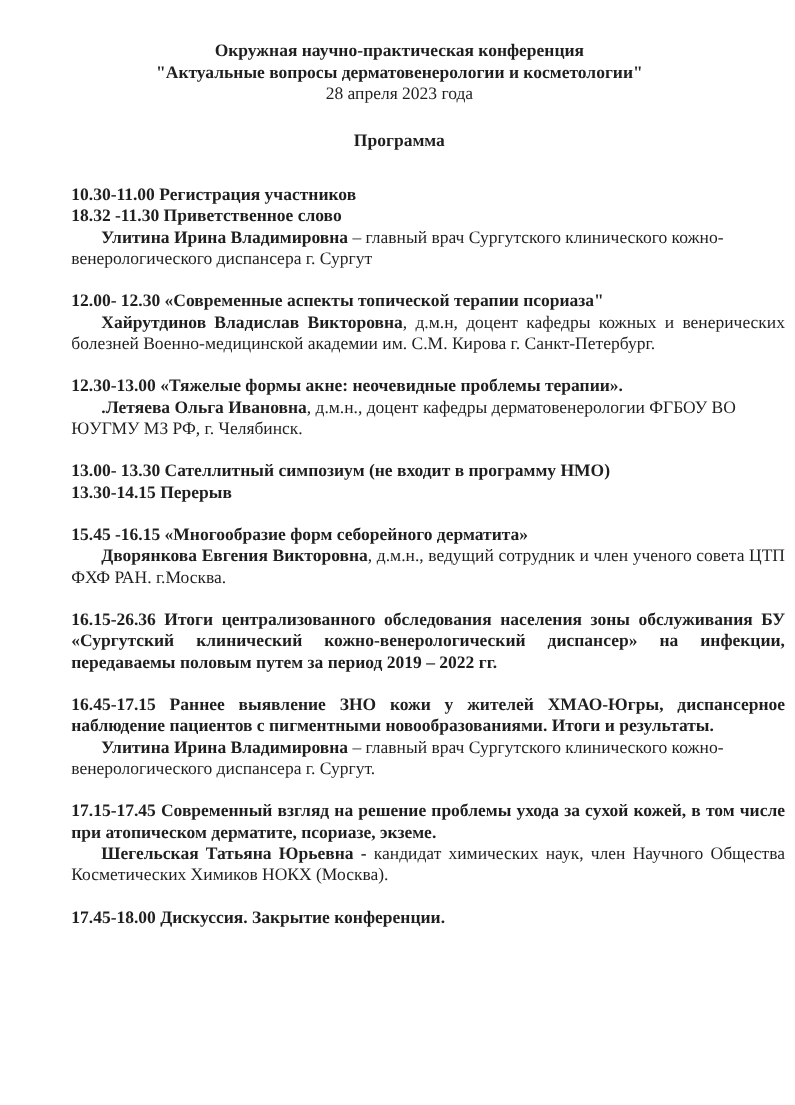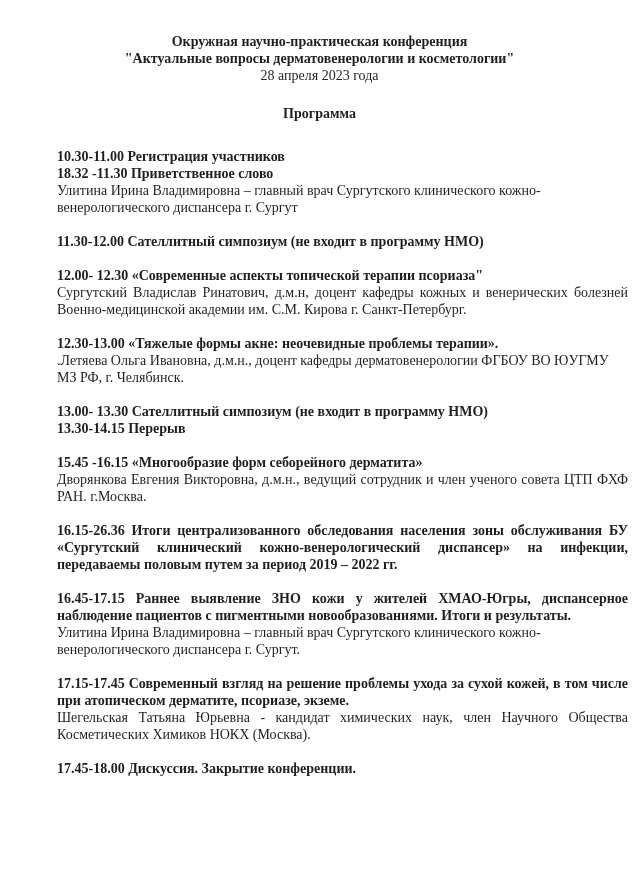--- a/index.html
+++ b/index.html
@@ -21,42 +21,41 @@
   }
   p { margin: 0; }
   .b { font-weight: bold; }
   .center { text-align: center; }
   .j { text-align: justify; }
   
   .header { margin-right: 46px; }
   .program-heading { margin-top: 21px; font-weight: bold; text-align: center; }
   .block-first { margin-top: 26px; }
   .gap { margin-top: 17px; }
-  b { font-weight: normal; }
+  b { font-weight: bold; margin-left: 24px; }
 </style>
 </head>
 <body>
 
 <div class="doc">
 
   <div class="header">
     <p class="center b">Окружная научно-практическая конференция</p>
     <p class="center b">"Актуальные вопросы дерматовенерологии и косметологии"</p>
     <p class="center">28 апреля 2023 года</p>
     <p class="program-heading">Программа</p>
   </div>
 
   <p class="b block-first">10.30-11.00 Регистрация участников</p>
   <p class="b">18.32 -11.30 Приветственное слово</p>
   <p><b>Улитина Ирина Владимировна</b><span> – главный врач Сургутского клинического кожно-венерологического диспансера г. Сургут</span></p>
 
-  <p class="b gap">11.30-12.00 Сателлитный симпозиум (не входит в программу НМО)</p>
 
   <p class="b gap">12.00- 12.30 «Современные аспекты топической терапии псориаза"</p>
-  <p class="j"><b>Сургутский Владислав Ринатович</b><span>, д.м.н, доцент кафедры кожных и венерических болезней Военно-медицинской академии им. С.М. Кирова г. Санкт-Петербург.</span></p>
+  <p class="j"><b>Хайрутдинов Владислав Викторовна</b><span>, д.м.н, доцент кафедры кожных и венерических болезней Военно-медицинской академии им. С.М. Кирова г. Санкт-Петербург.</span></p>
 
   <p class="b gap">12.30-13.00 «Тяжелые формы акне: неочевидные проблемы терапии».</p>
   <p><b>.Летяева Ольга Ивановна</b><span>, д.м.н., доцент кафедры  дерматовенерологии ФГБОУ ВО ЮУГМУ МЗ РФ, г. Челябинск.</span></p>
 
   <p class="b gap">13.00- 13.30 Сателлитный симпозиум (не входит в программу НМО)</p>
   <p class="b">13.30-14.15 Перерыв</p>
 
   <p class="b gap">15.45 -16.15 «Многообразие форм себорейного дерматита»</p>
   <p class="j"><b>Дворянкова Евгения Викторовна</b><span>, д.м.н., ведущий сотрудник и член ученого совета ЦТП ФХФ РАН. г.Москва.</span></p>
 

